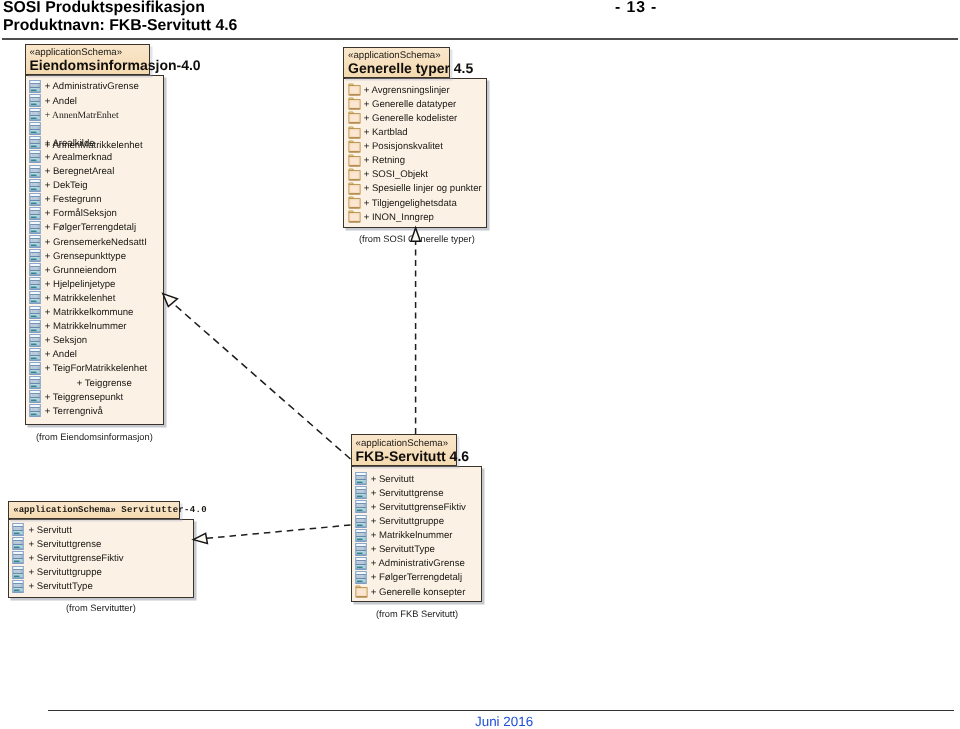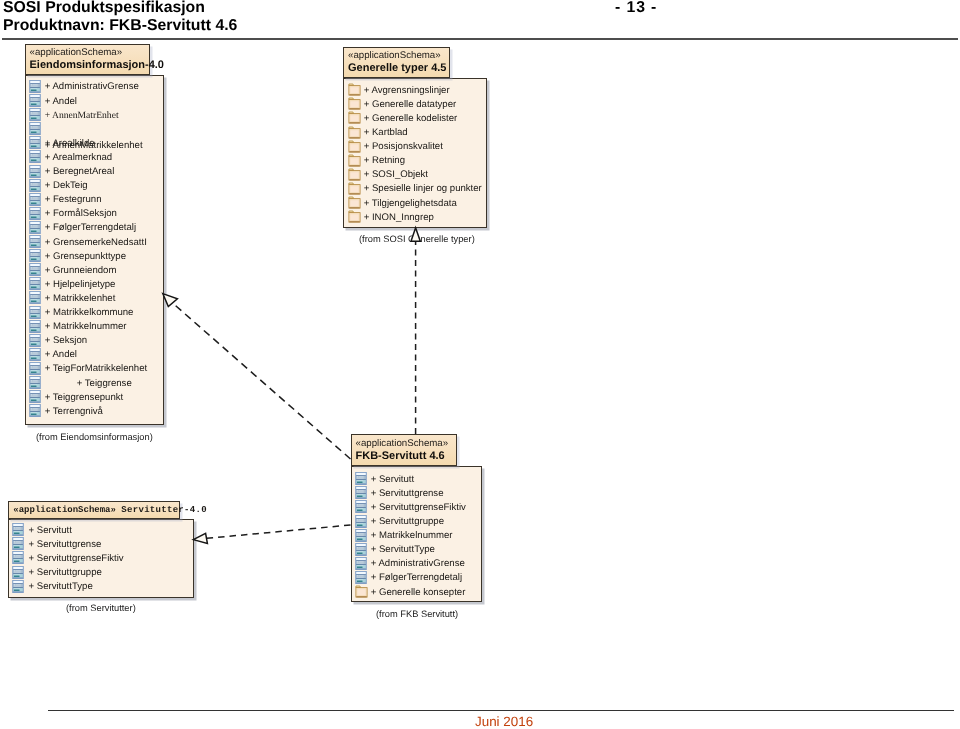--- a/index.html
+++ b/index.html
@@ -3,32 +3,32 @@
 <meta charset="utf-8">
 <style>
   html,body{margin:0;padding:0;}
   body{width:960px;height:729px;background:#fff;font-family:"Liberation Sans",sans-serif;overflow:hidden;position:relative;
        -webkit-font-smoothing:antialiased;text-rendering:geometricPrecision;}
   .page{position:absolute;left:0;top:0;width:960px;height:729px;}
   .hdr-title{position:absolute;left:3px;top:-1px;font-size:15.8px;font-weight:bold;line-height:17.5px;color:#000;white-space:pre;}
   .hdr-page{position:absolute;left:615px;top:-1px;font-size:15.8px;font-weight:bold;line-height:17.5px;color:#000;letter-spacing:0.9px;}
   .hdr-rule{position:absolute;left:2px;top:38px;width:956px;height:1.6px;background:#4e4e4e;}
   .ftr-rule{position:absolute;left:48px;top:709.5px;width:906px;height:1.6px;background:#333333;}
-  .ftr-text{position:absolute;left:475px;top:714px;font-size:13.4px;color:#c2410c;}
+  .ftr-text{position:absolute;left:475px;top:714px;font-size:13.4px;color:#1d4ed8;}
   .figcap{position:absolute;left:4px;top:628.5px;font-size:15.6px;font-weight:bold;font-style:italic;color:#000;white-space:pre;}
 
   .pkg{position:absolute;}
   .pkg-tab{position:absolute;left:0;top:0;box-sizing:border-box;background:linear-gradient(180deg,#f9e6cb 0%,#f7e1c0 45%,#f4daaf 100%);border:1.3px solid #3a3329;
            box-shadow:2.5px 2.5px 0 0 rgba(165,172,196,0.32);}
   .pkg-body{position:absolute;box-sizing:border-box;background:#fbf1e4;border:1.3px solid #3a3329;
             box-shadow:2.5px 2.5px 0 0 rgba(150,155,168,0.55);}
   .stereo{position:absolute;font-size:9.7px;color:#1d1a17;white-space:nowrap;line-height:12px;}
   .inline-hdr{font-weight:bold;font-size:9.0px;}
   .inline-hdr b{letter-spacing:0.3px;}
-  .pkgname{position:absolute;font-size:11px;font-weight:bold;color:#100e0c;white-space:nowrap;line-height:12px;text-align:center;}
+  .pkgname{position:absolute;font-size:14px;font-weight:bold;color:#100e0c;white-space:nowrap;line-height:12px;text-align:center;}
   .row{position:absolute;height:14px;}
   .row-ico{position:absolute;left:0;top:0;width:13px;height:16px;line-height:0;}
   .row-lbl{position:absolute;font-size:9.6px;color:#191714;white-space:nowrap;line-height:13px;}
   .fromlbl{position:absolute;font-size:9.3px;color:#1b1b1b;white-space:nowrap;line-height:12px;}
   svg.conn{position:absolute;left:0;top:0;width:960px;height:729px;overflow:visible;pointer-events:none;}
 </style>
 </head>
 <body>
 
 <div class="page">

